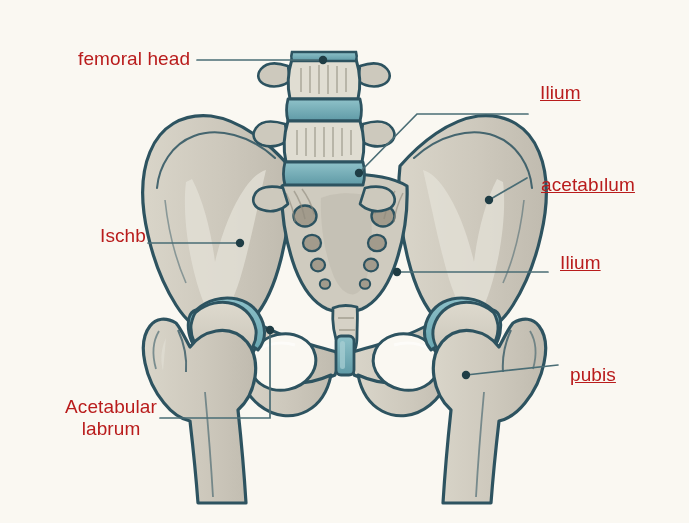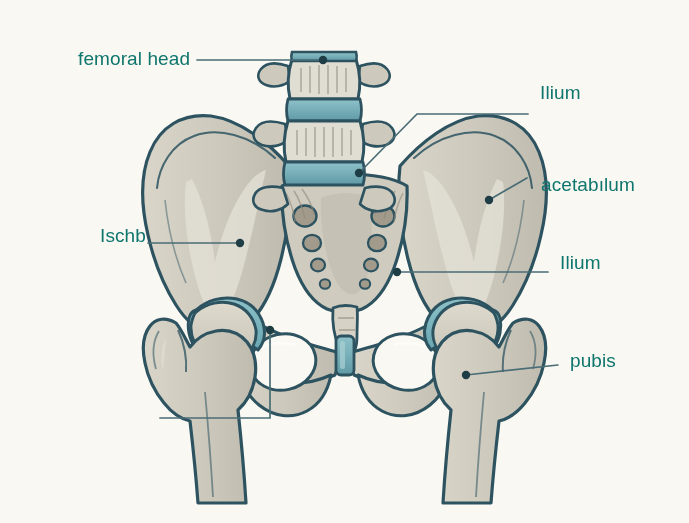--- a/index.html
+++ b/index.html
@@ -22,28 +22,28 @@
   }
   #artboard {
     position: absolute;
     inset: 0;
     width: 689px;
     height: 523px;
     display: block;
   }
   .lbl {
     position: absolute;
-    color: #0f766e;
+    color: #b91c1c;
     font-family: "Liberation Sans", sans-serif;
     font-size: 19px;
     line-height: 1.18;
     white-space: pre;
     letter-spacing: 0.1px;
   }
-  .lbl.right { text-align: left; }
+  .lbl.right { text-align: left; text-decoration: underline; }
   .lbl.left  { text-align: right; }
   .lbl.ctr   { text-align: center; }
 </style>
 </head>
 <body>
 
 <div id="stage">
 
   <svg id="artboard" viewBox="0 0 689 523">
     <defs>
@@ -340,16 +340,18 @@
   <div class="lbl left" style="left:78px;  top:48px;">femoral head</div>
 
   <div class="lbl right" style="left:540px; top:82px;">Ilium</div>
 
   <div class="lbl right" style="left:541px; top:174px;">acetabılum</div>
 
   <div class="lbl left" style="left:100px;  top:225px;">Ischb</div>
 
   <div class="lbl right" style="left:560px; top:252px;">Ilium</div>
 
-  <div class="lbl right" style="left:570px; top:350px;">pubis</div>
-
+  <div class="lbl right" style="left:570px; top:364px;">pubis</div>
+
+  <div class="lbl ctr" style="left:59px; top:396px; width:104px;">Acetabular
+labrum</div>
 
 </div>
 
 </body></html>

